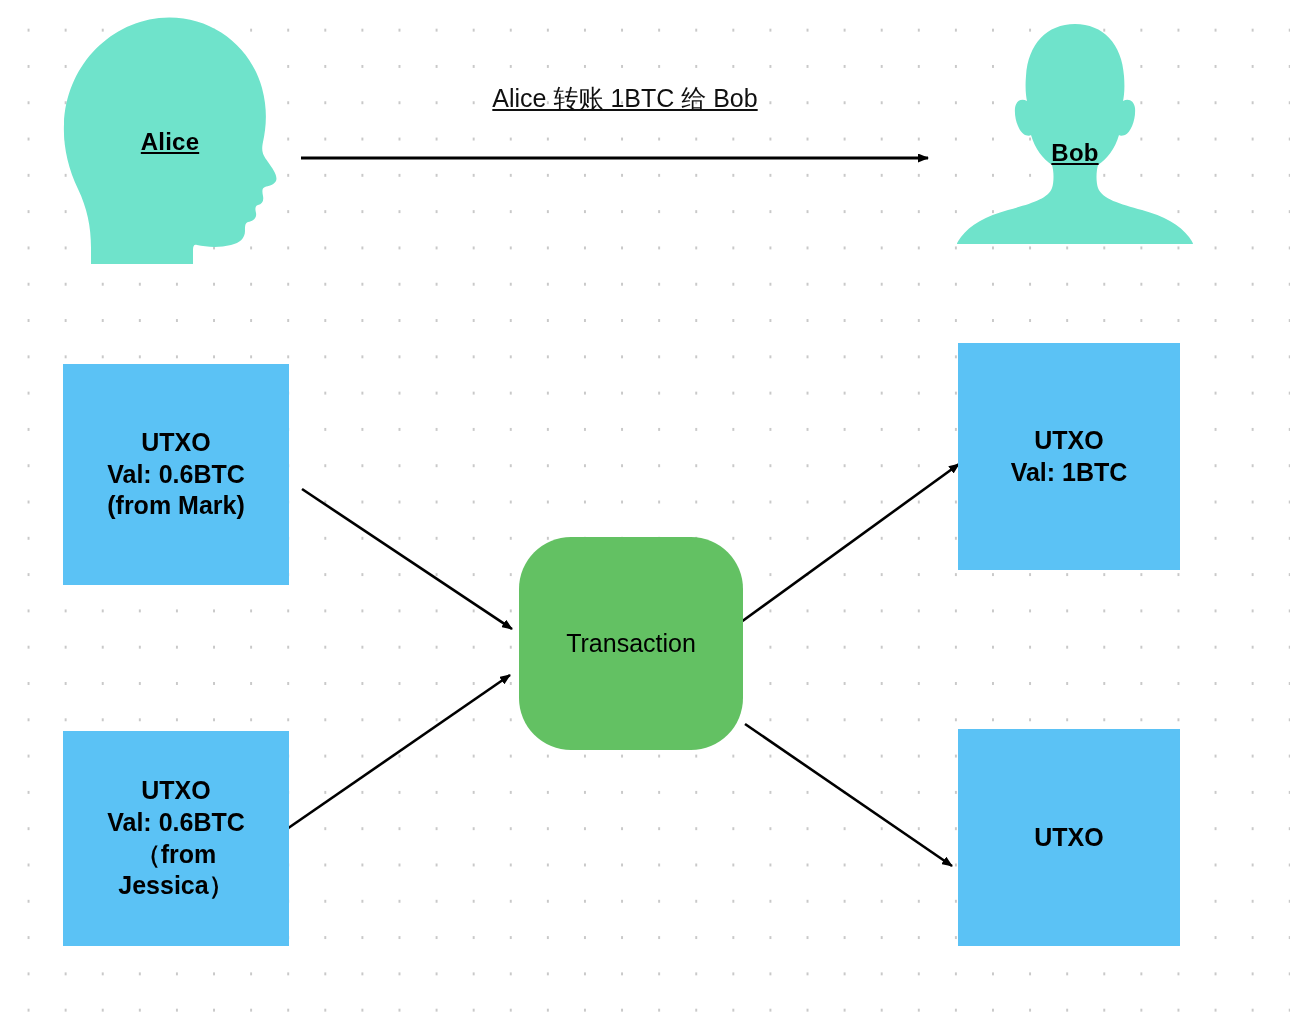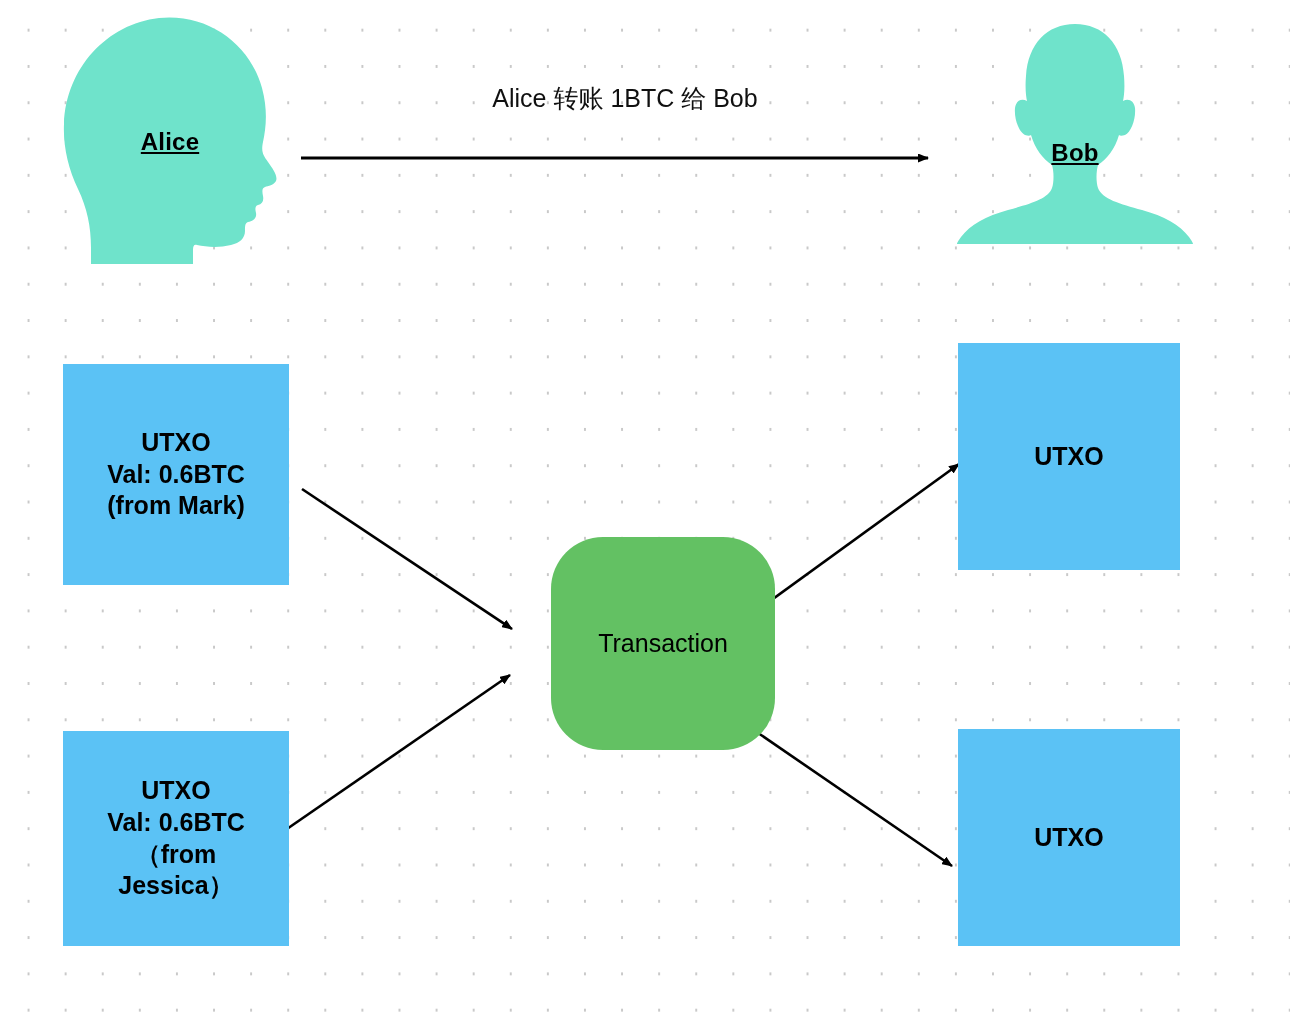--- a/index.html
+++ b/index.html
@@ -46,20 +46,21 @@
   
   #transfer-caption {
     position: absolute;
     left: 400px;
     top: 82px;
     width: 450px;
     text-align: center;
     font-size: 25px;
     color: #101010;
     white-space: nowrap;
+    text-decoration: underline;
   }
 
   
   .utxo-box {
     position: absolute;
     background: #5bc2f5;
     display: flex;
     flex-direction: column;
     align-items: center;
     justify-content: center;
@@ -91,21 +92,20 @@
     width: 224px;
     height: 213px;
     background: #63c163;
     border-radius: 52px;
     display: flex;
     align-items: center;
     justify-content: center;
     color: #000000;
     font-size: 25px;
     text-align: center;
-    margin-left: 32px;
   }
 
   
   #arrows {
     position: absolute;
     left: 0;
     top: 0;
     width: 1290px;
     height: 1018px;
     pointer-events: none;
@@ -198,19 +198,20 @@
     <span class="wrapline">（from</span>
     <span class="wrapline">Jessica）</span>
   </div>
 
   <div id="transaction-node">
     <span>Transaction</span>
   </div>
 
   <div class="utxo-box" id="utxo-out-1">
     <span class="ln">UTXO</span>
+    <span class="ln">Val: 1BTC</span>
   </div>
 
   <div class="utxo-box" id="utxo-out-2">
     <span class="ln">UTXO</span>
   </div>
 
 </div>
 
 </body></html>

